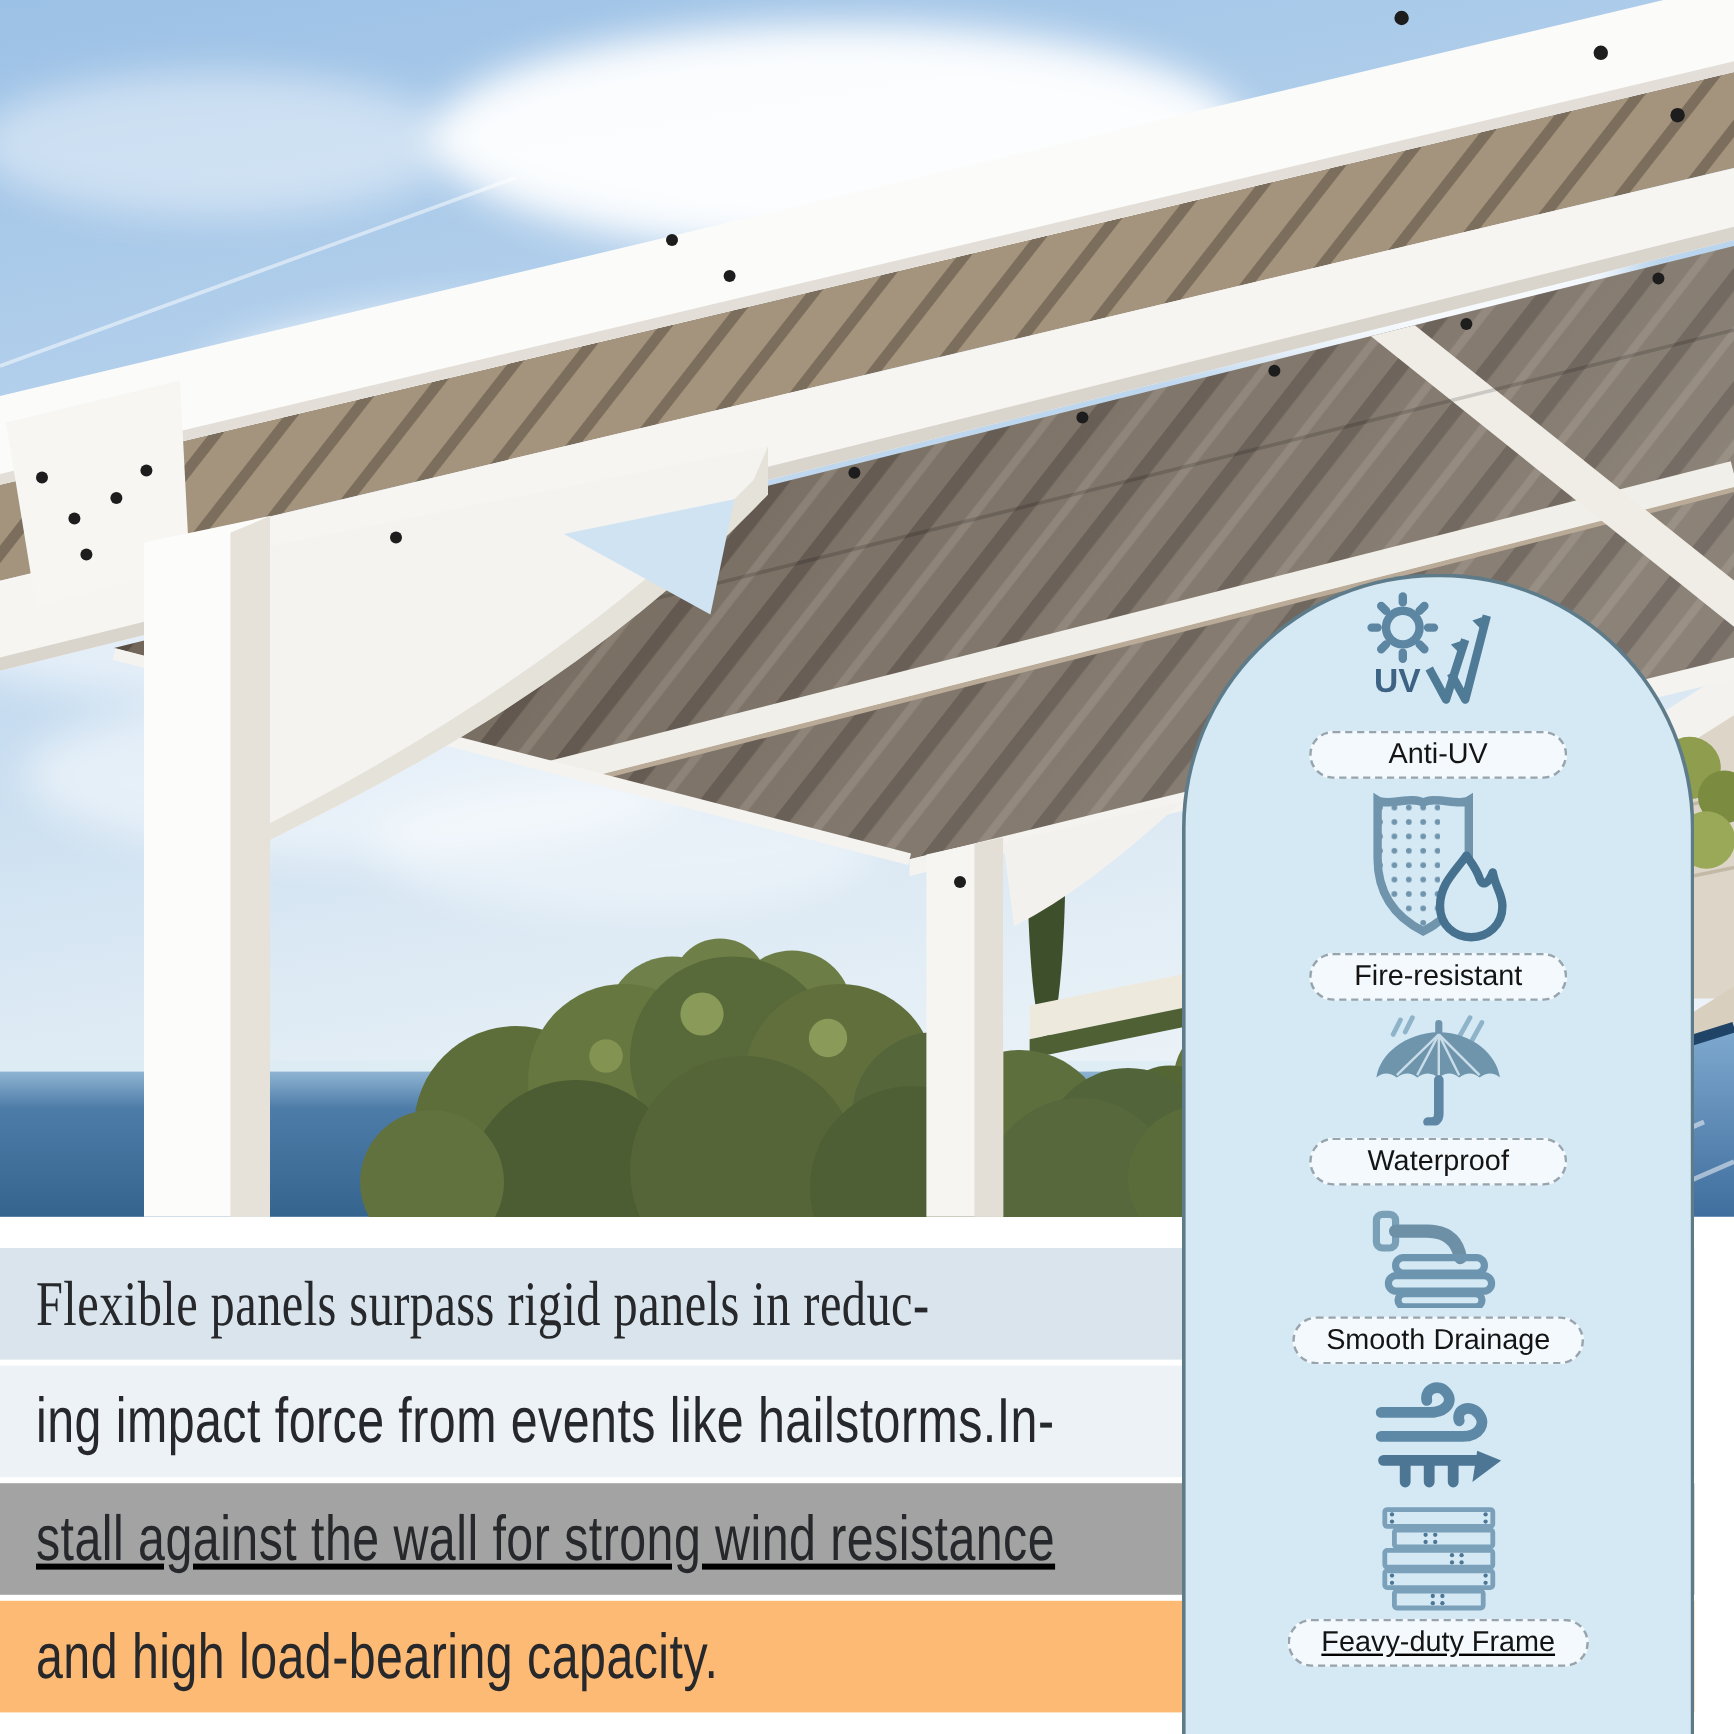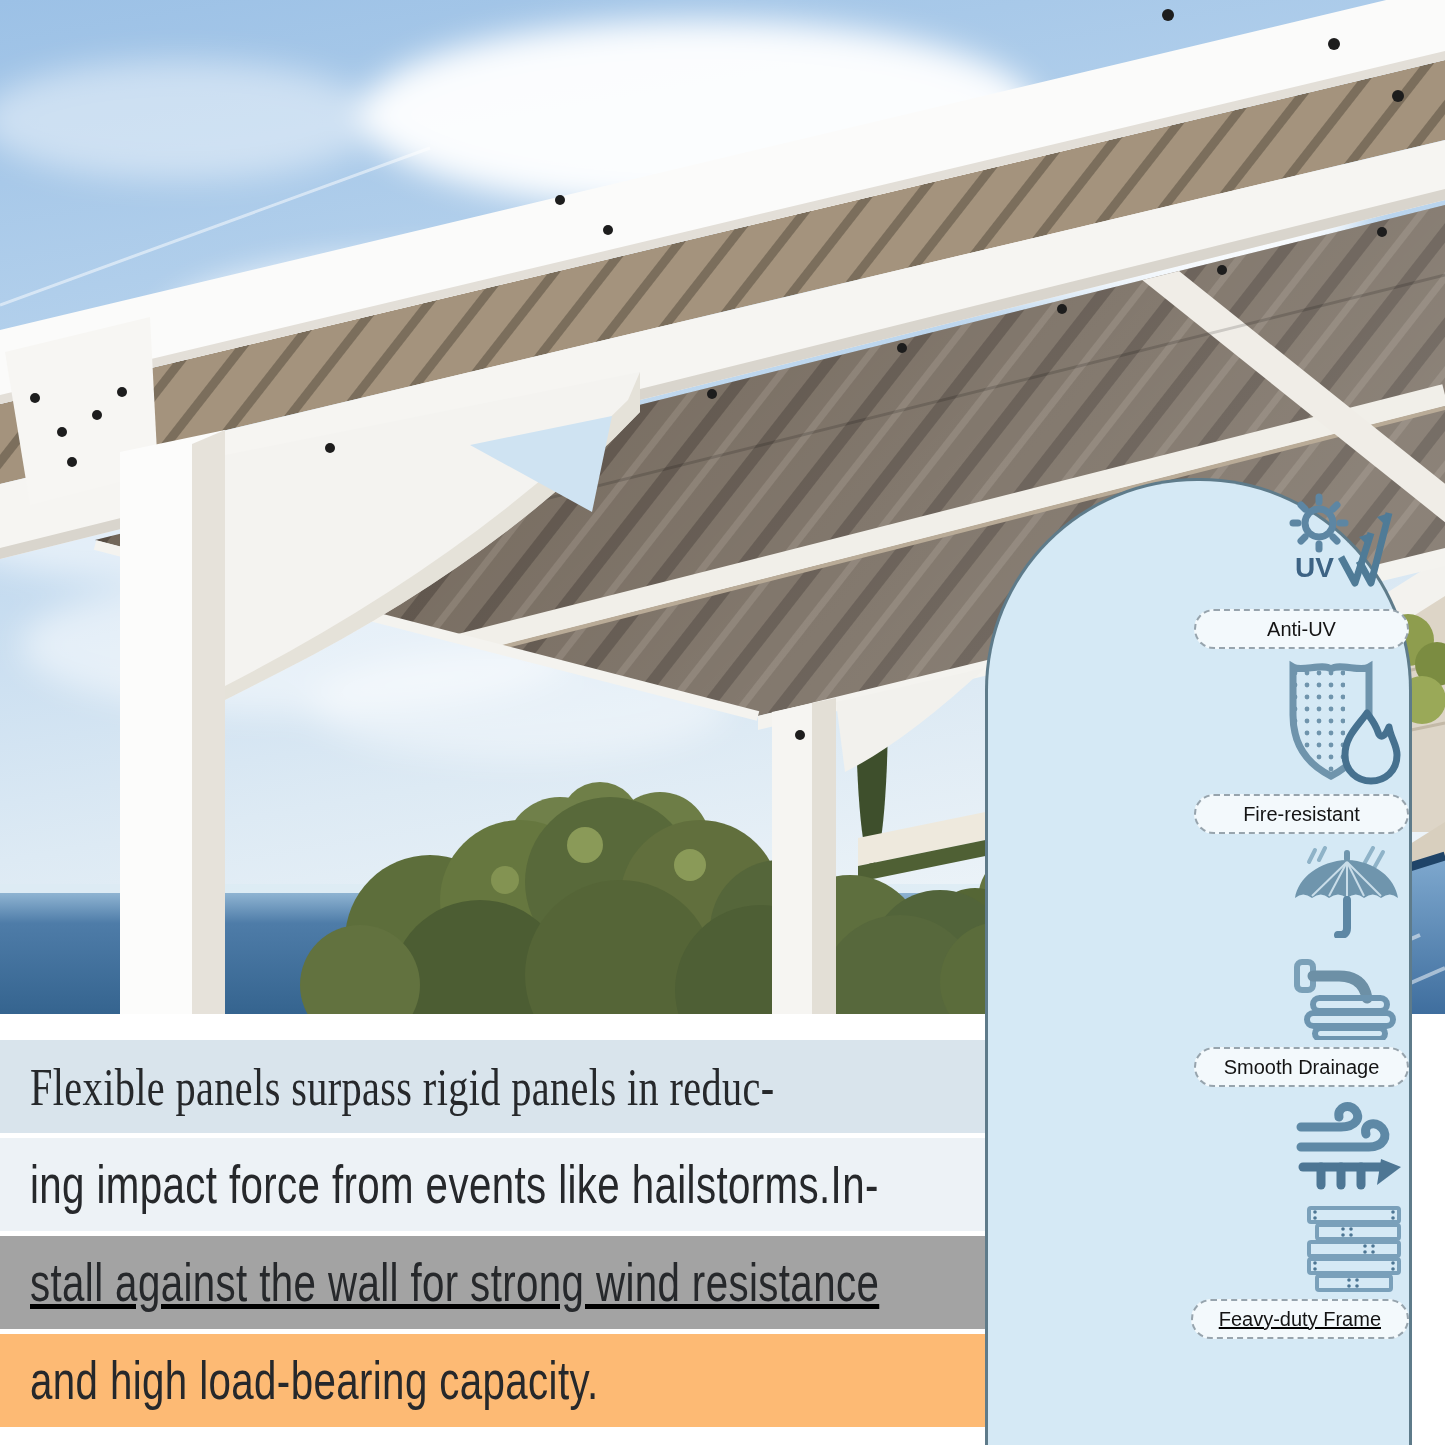--- a/index.html
+++ b/index.html
@@ -8,26 +8,26 @@
   
   #photo{position:absolute;left:0;top:0;width:1445px;height:1014px;}
   
   .band{position:absolute;left:0;width:1412px;height:93px;display:flex;align-items:center;
         padding-left:30px;box-sizing:border-box;}
   .band .cond{display:inline-block;transform:scaleX(.76);transform-origin:0 50%;
         white-space:nowrap;font-size:53px;font-weight:400;color:#26282b;letter-spacing:.5px;}
   
   #feature-panel{position:absolute;left:985px;top:478px;width:427px;height:967px;
         background:#d5e9f5;border:3px solid #5e7b8a;border-bottom:none;box-sizing:border-box;
-        border-radius:212px 212px 0 0;display:flex;flex-direction:column;align-items:flex-end;}
+        border-radius:212px 212px 0 0;display:flex;flex-direction:column;align-items:center;}
   .feat-icon{flex:0 0 auto;display:flex;align-items:center;justify-content:center;}
   .pill{min-width:215px;height:40px;padding:0 26px;box-sizing:border-box;border-radius:999px;
         background:#f3f9fc;border:2px dashed #97a4ad;display:flex;align-items:center;
         justify-content:center;}
-  .pill span{font-size:20px;font-weight:400;color:#141414;white-space:nowrap;}
+  .pill span{font-size:24px;font-weight:400;color:#141414;white-space:nowrap;}
 </style>
 </head>
 <body>
 
 <div id="stage">
 
   <svg id="photo" viewBox="0 0 1445 1014" width="1445" height="1014" xmlns="http://www.w3.org/2000/svg">
     <defs>
       <linearGradient id="skyGrad" x1="0" y1="0" x2="0.25" y2="1">
         <stop offset="0" stop-color="#9cc1e6"></stop>
@@ -284,20 +284,23 @@
         <g stroke="#c9dde9" stroke-width="2" fill="none">
           <line x1="62" y1="16" x2="27" y2="50"></line>
             <line x1="62" y1="16" x2="44" y2="50"></line>
           <line x1="62" y1="16" x2="62" y2="50"></line>
             <line x1="62" y1="16" x2="79" y2="50"></line>
           <line x1="62" y1="16" x2="96" y2="50"></line>
         </g>
         <path d="M62,54 L62,82 Q62,90 53,89" stroke="#5d87a4" stroke-width="8" fill="none" stroke-linecap="round"></path>
       </svg>
     </div>
+    <div class="pill" style="margin-top:10px;">
+      <span>Waterproof</span>
+    </div>
 
     <div class="feat-icon" style="margin-top:14px;height:88px;">
       <svg width="120" height="88" viewBox="0 0 120 88">
         <rect x="8" y="10" width="16" height="28" rx="5" fill="none" stroke="#7aa0b8" stroke-width="6"></rect>
         <path d="M24,24 L50,24 Q74,24 78,46" fill="none" stroke="#6d90a6" stroke-width="11" stroke-linecap="round"></path>
         <rect x="24" y="46" width="74" height="13" rx="6.5" fill="none" stroke="#6d95b0" stroke-width="6"></rect>
         <rect x="18" y="61" width="86" height="13" rx="6.5" fill="none" stroke="#6d95b0" stroke-width="6"></rect>
         <rect x="26" y="76" width="70" height="11" rx="5.5" fill="none" stroke="#6d95b0" stroke-width="6"></rect>
       </svg>
     </div>

